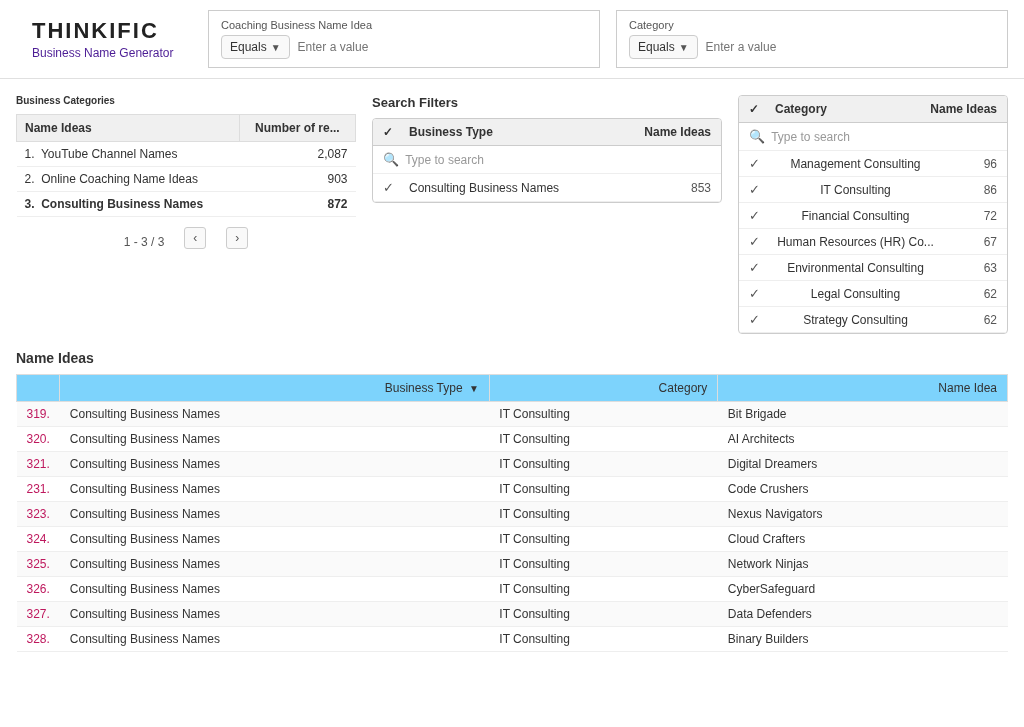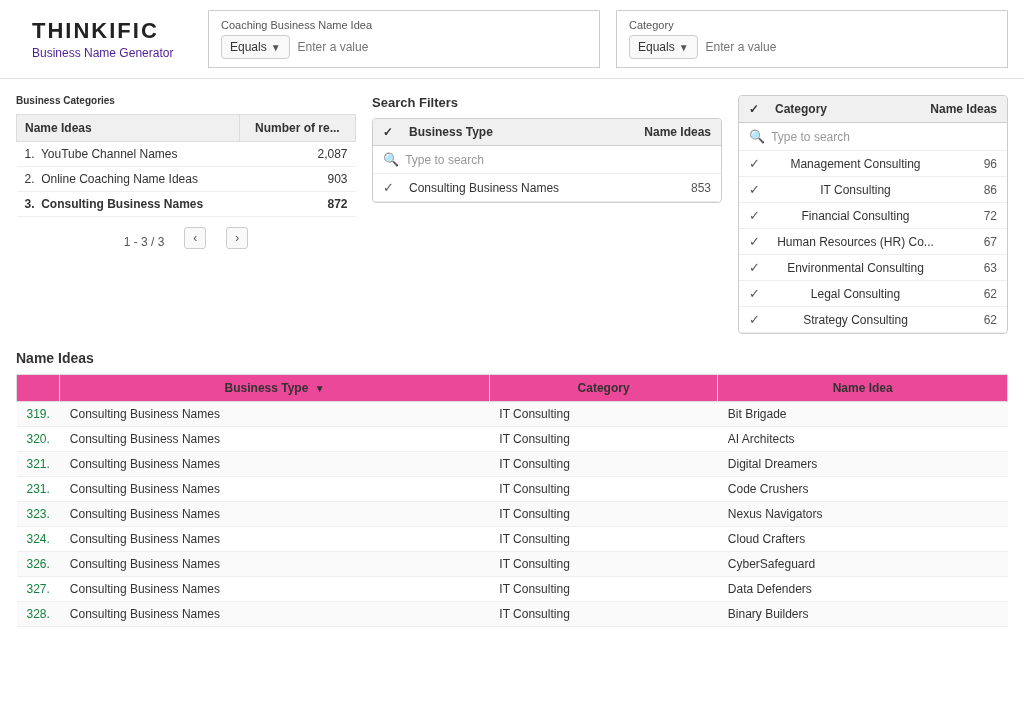--- a/index.html
+++ b/index.html
@@ -64,24 +64,24 @@
     .cat-row { display: flex; align-items: center; padding: 5px 10px; border-bottom: 1px solid #eee; gap: 6px; }
     .cat-row .col-check { width: 20px; }
     .cat-row .col-label { flex: 1; text-align: center; }
     .cat-row .col-count { text-align: right; width: 55px; color: #555; }
     .cat-scrollable { max-height: 280px; overflow-y: auto; }
 
     
     .bottom-section { padding: 0 16px 16px; }
     .name-ideas-title { font-weight: bold; font-size: 14px; margin-bottom: 8px; }
     .ideas-table { width: 100%; border-collapse: collapse; font-size: 12px; }
-    .ideas-table thead th { background: #ec4899; padding: 6px 10px; text-align: center; border: 1px solid #ddd; font-weight: bold; }
+    .ideas-table thead th { background: #7dd3fc; padding: 6px 10px; text-align: right; border: 1px solid #ddd; font-weight: normal; }
     .ideas-table tbody td { padding: 5px 10px; border-bottom: 1px solid #eee; }
     .ideas-table tbody tr:nth-child(odd) { background: #fafafa; }
-    .ideas-table tbody td.row-num { color: #15803d; width: 40px; }
+    .ideas-table tbody td.row-num { color: #be185d; width: 40px; }
 
     .sort-arrow { font-size: 10px; margin-left: 3px; }
   </style>
 </head>
 <body>
 
 <div class="top-bar">
   <div class="logo-section">
     <div class="logo-text">THINKIFIC</div>
     <div class="logo-subtitle">Business Name Generator</div>
@@ -267,20 +267,26 @@
     <td>IT Consulting</td>
     <td>Nexus Navigators</td>
   </tr>
         <tr>
     <td class="row-num">324.</td>
     <td>Consulting Business Names</td>
     <td>IT Consulting</td>
     <td>Cloud Crafters</td>
   </tr>
         <tr>
+    <td class="row-num">325.</td>
+    <td>Consulting Business Names</td>
+    <td>IT Consulting</td>
+    <td>Network Ninjas</td>
+  </tr>
+        <tr>
     <td class="row-num">326.</td>
     <td>Consulting Business Names</td>
     <td>IT Consulting</td>
     <td>CyberSafeguard</td>
   </tr>
         <tr>
     <td class="row-num">327.</td>
     <td>Consulting Business Names</td>
     <td>IT Consulting</td>
     <td>Data Defenders</td>

